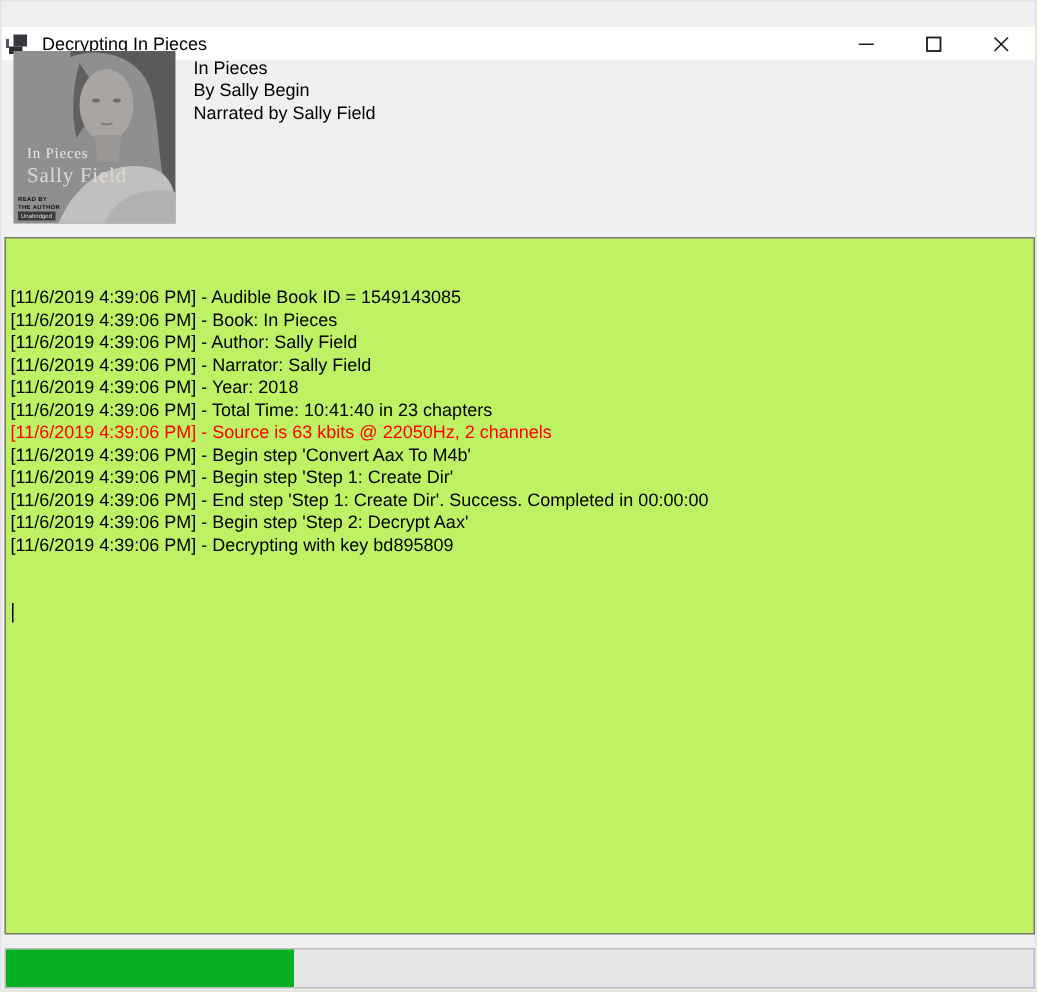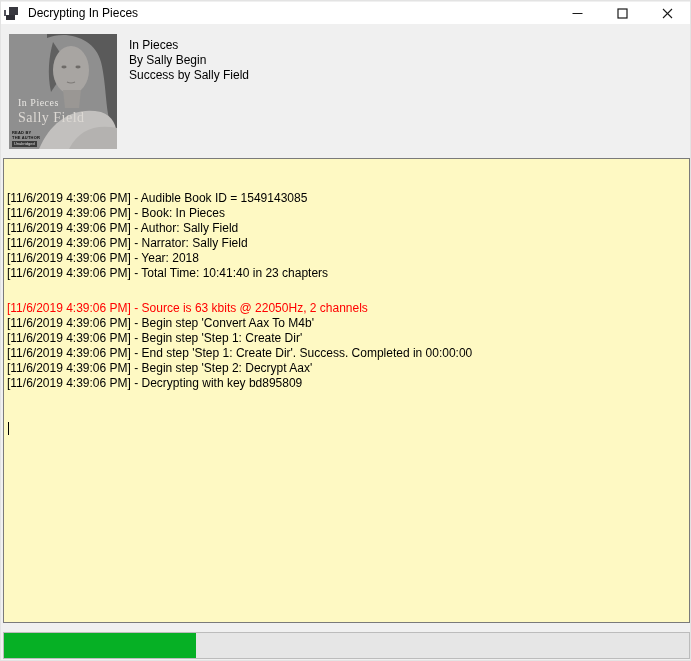--- a/index.html
+++ b/index.html
@@ -10,21 +10,21 @@
   }
   .window {
     position: relative;
     width: 691px; height: 661px;
     background: #f0f0f0;
     border: 1px solid #e3e3e3;
     overflow: hidden;
   }
   
   .titlebar {
-    position: absolute; top: 1px; left: 0; right: 0;
+    position: absolute; top: 17px; left: 0; right: 0;
     height: 22px;
     background: #ffffff;
     display: flex; align-items: center;
   }
   .app-icon {
     position: relative;
     width: 15px; height: 14px;
     margin-left: 3px; margin-right: 9px;
     flex: 0 0 auto;
   }
@@ -75,29 +75,29 @@
     font-size: 4px; line-height: 6px; padding: 0 2px;
   }
   .book-info {
     position: absolute; left: 128px; top: 37px;
     font-size: 12px; color: #000; line-height: 15px;
   }
   
   .log-box {
     position: absolute; left: 2px; top: 157px;
     width: 687px; height: 465px;
-    background: #fef9c3;
+    background: #bef264;
     border: 1px solid #7a7a7a;
     padding: 2px 3px;
     font-size: 12px; line-height: 15px; color: #000;
     overflow: hidden;
     white-space: pre;
   }
   .log-line { white-space: pre; }
-  .log-line.red { color: var(--log-red, #ff0000); margin-top: 20px; }
+  .log-line.red { color: var(--log-red, #ff0000); }
   .caret-line { height: 15px; position: relative; }
   .caret {
     position: absolute; left: 1px; top: 1px;
     width: 1px; height: 13px; background: #000;
   }
   
   .progress {
     position: absolute; left: 2px; top: 631px;
     width: 687px; height: 27px;
     background: #e6e6e6;
@@ -164,21 +164,21 @@
     <div class="cover-badge">
       <div>READ BY</div>
       <div>THE AUTHOR</div>
     </div>
     <div class="cover-unabridged">Unabridged</div>
   </div>
 
   <div class="book-info">
     <div>In Pieces</div>
     <div>By Sally Begin</div>
-    <div>Success by Sally Field</div>
+    <div>Narrated by Sally Field</div>
   </div>
 
   <div class="log-box">
     <div><div class="log-line">[11/6/2019 4:39:06 PM] - Audible Book ID = 1549143085</div><div class="log-line">[11/6/2019 4:39:06 PM] - Book: In Pieces</div><div class="log-line">[11/6/2019 4:39:06 PM] - Author: Sally Field</div><div class="log-line">[11/6/2019 4:39:06 PM] - Narrator: Sally Field</div><div class="log-line">[11/6/2019 4:39:06 PM] - Year: 2018</div><div class="log-line">[11/6/2019 4:39:06 PM] - Total Time: 10:41:40 in 23 chapters</div><div class="log-line red">[11/6/2019 4:39:06 PM] - Source is 63 kbits @ 22050Hz, 2 channels</div><div class="log-line">[11/6/2019 4:39:06 PM] - Begin step 'Convert Aax To M4b'</div><div class="log-line">[11/6/2019 4:39:06 PM] - Begin step 'Step 1: Create Dir'</div><div class="log-line">[11/6/2019 4:39:06 PM] - End step 'Step 1: Create Dir'. Success. Completed in 00:00:00</div><div class="log-line">[11/6/2019 4:39:06 PM] - Begin step 'Step 2: Decrypt Aax'</div><div class="log-line">[11/6/2019 4:39:06 PM] - Decrypting with key bd895809</div></div>
     <div class="caret-line">
       <div class="caret"></div>
     </div>
   </div>
 
   <div class="progress" style="background: rgb(230, 230, 230);">

